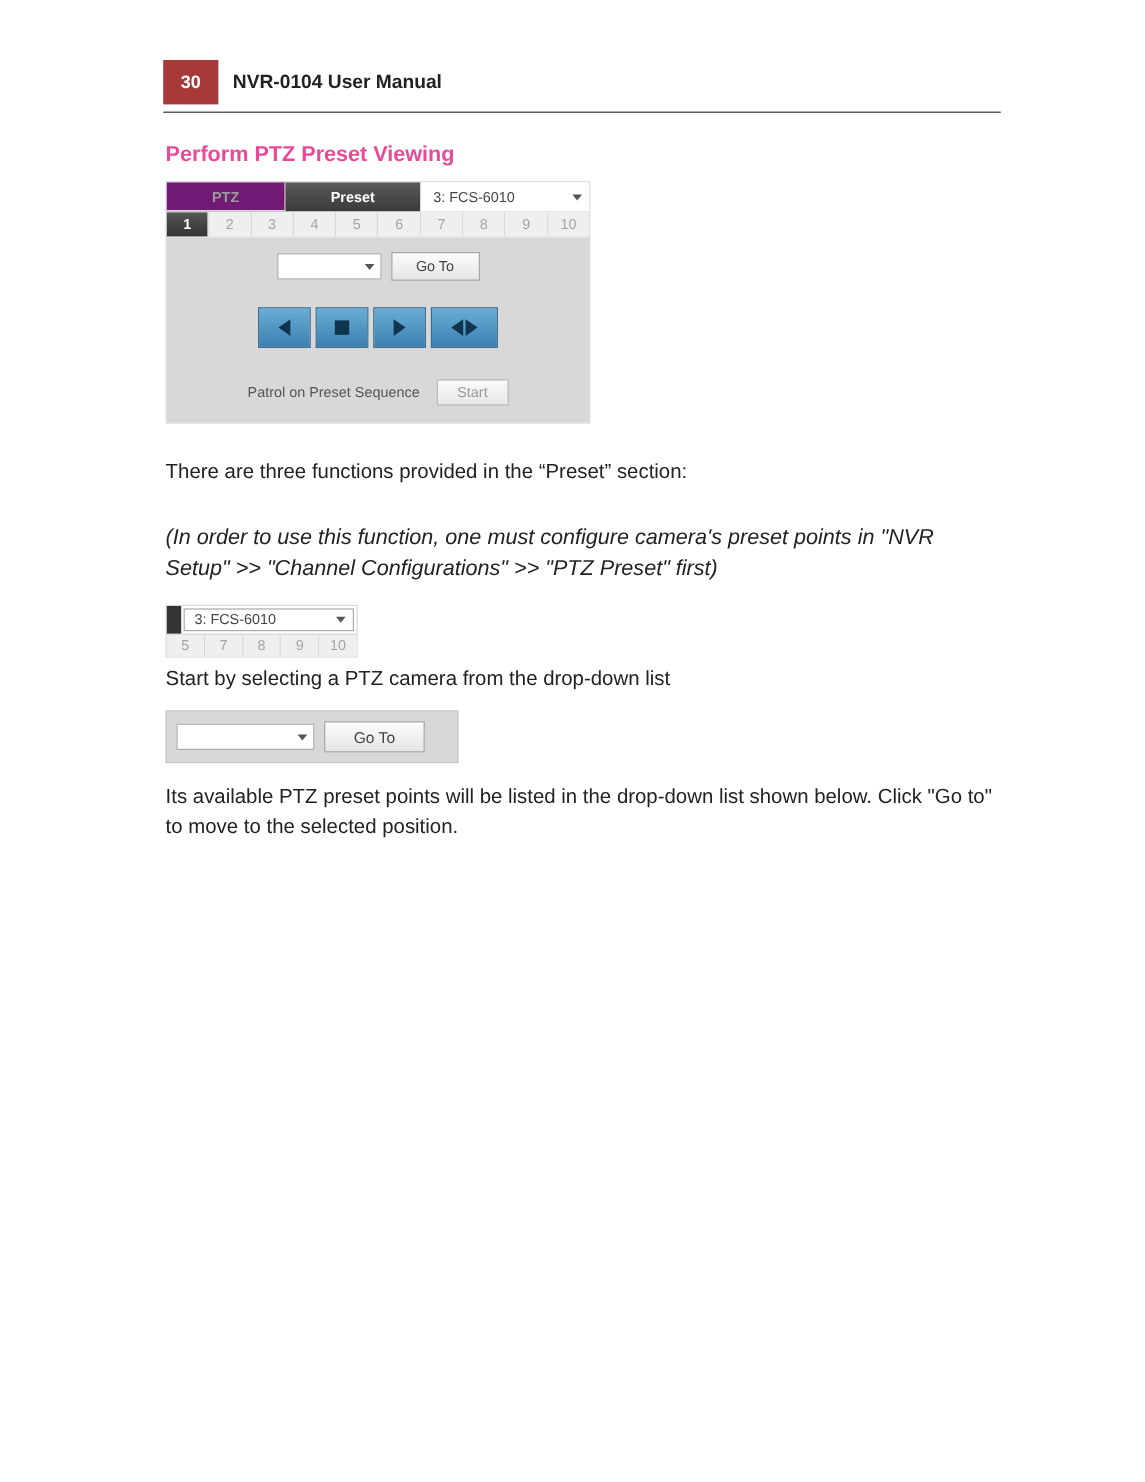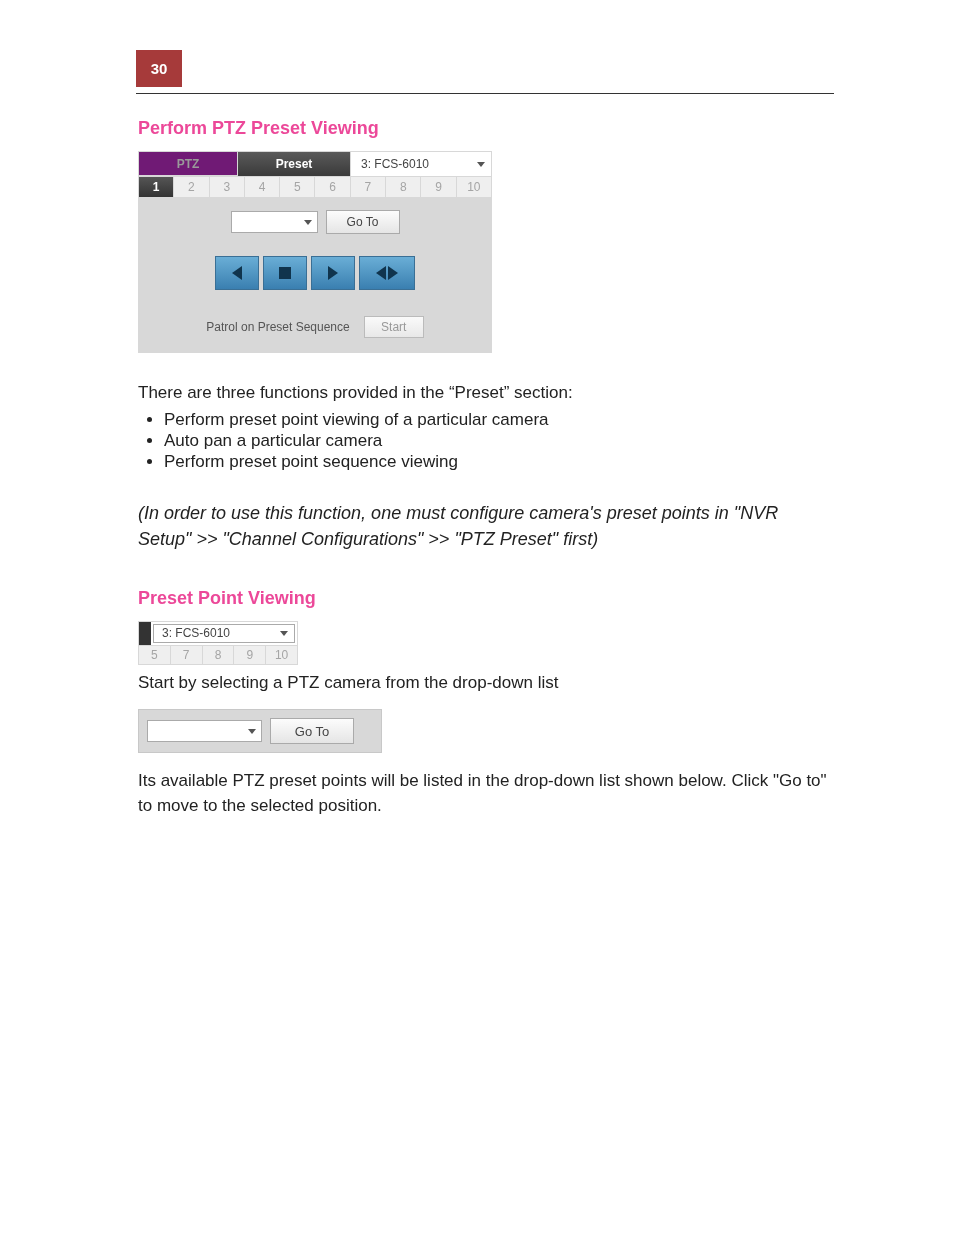--- a/index.html
+++ b/index.html
@@ -212,20 +212,21 @@
   }
   .goto-small-panel .dd-small{width:108px;}
   .goto-small-panel .btn-goto{width:82px;height:24px;font-size:13px;}
 </style>
 </head>
 <body>
 
 <div class="page">
   <div class="header-bar">
     <div class="page-number">30</div>
+    <div class="manual-title">NVR-0104  User Manual</div>
   </div>
   <hr class="header-rule">
 
   <div class="content">
     <div class="section-heading">Perform PTZ Preset Viewing</div>
 
     <div class="preset-panel">
       <div class="preset-top-row">
         <div class="tab-ptz">PTZ</div>
         <div class="tab-preset">Preset</div>
@@ -271,28 +272,22 @@
           </div>
         </div>
         <div class="patrol-row">
           <span>Patrol on Preset Sequence</span>
           <div class="btn-start">Start</div>
         </div>
       </div>
     </div>
 
     <p class="body-text">There are three functions provided in the “Preset” section:</p>
-    <ul class="body-list">
-      <li>Perform preset point viewing of a particular camera</li>
-      <li>Auto pan a particular camera</li>
-      <li>Perform preset point sequence viewing</li>
-    </ul>
     <p class="italic-note">(In order to use this function, one must configure camera's preset points in "NVR Setup" &gt;&gt; "Channel Configurations" &gt;&gt; "PTZ Preset" first)</p>
 
-    <div class="section-heading sub">Preset Point Viewing</div>
 
     <div class="small-dd-panel">
       <div class="small-dd-top">
         <div class="small-dd-dark"></div>
         <div class="small-dd-field">
           <span>3: FCS-6010</span>
           <span class="caret"></span>
         </div>
       </div>
       <div class="small-num-row">

